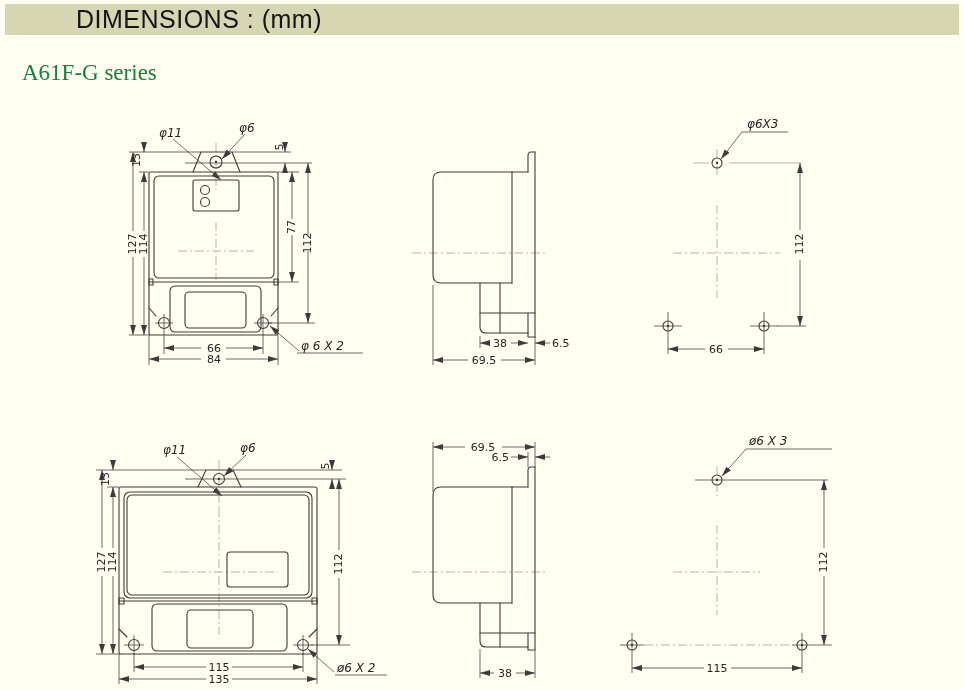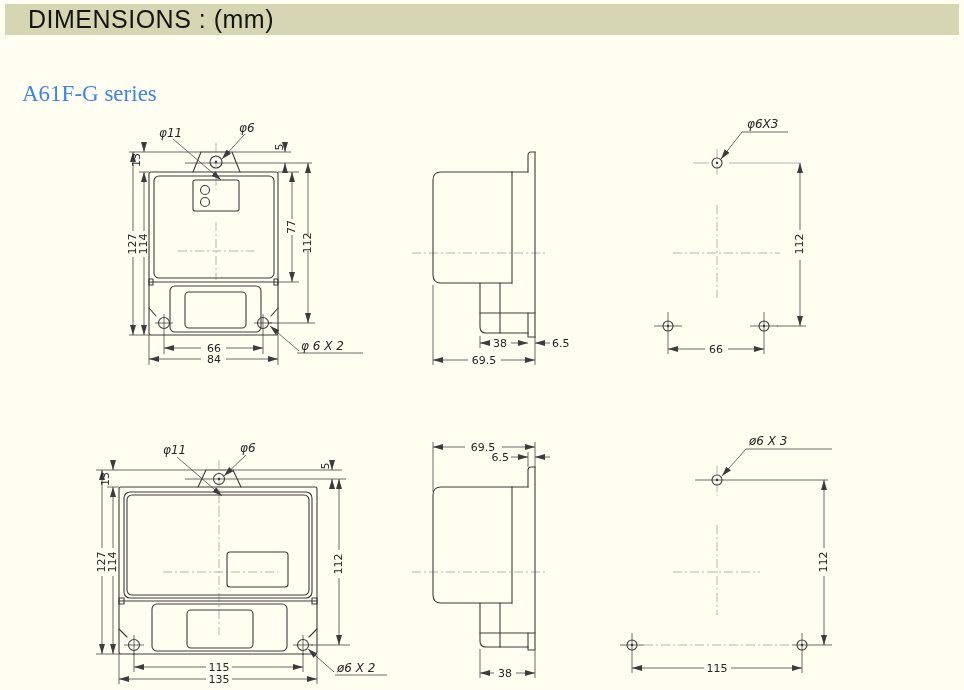--- a/index.html
+++ b/index.html
@@ -1,20 +1,20 @@
 <!DOCTYPE html>
 <html><head>
 <meta charset="utf-8">
 <style>
   html,body{margin:0;padding:0;}
   body{background:#fffef1;font-family:"Liberation Sans",sans-serif;}
   .page{position:relative;width:964px;height:690px;background:#fffef1;overflow:hidden;}
   .hdr{position:absolute;left:5px;top:4px;width:954px;height:31px;background:#d6d6b2;}
-  .hdr .t{font:400 25px "Liberation Sans",sans-serif;color:#141414;line-height:31px;padding-left:23px;letter-spacing:.5px;}
-  .series{position:absolute;font:400 23px "Liberation Serif",serif;color:#3b82f6;white-space:nowrap;margin-top:21px;}
+  .hdr .t{font:400 25px "Liberation Sans",sans-serif;color:#141414;line-height:31px;padding-left:23px;letter-spacing:.5px;margin-left:48px;}
+  .series{position:absolute;font:400 23px "Liberation Serif",serif;color:#15803d;white-space:nowrap;}
   .s-g{left:22px;top:60px;}
   .s-g1{left:20px;top:363px;}
   svg{position:absolute;overflow:visible;}
   .ol{fill:none;stroke:#3c3c3c;stroke-width:1.1;stroke-linejoin:round;stroke-linecap:round;}
   .th{fill:none;stroke:#3c3c3c;stroke-width:.75;}
   .cl{fill:none;stroke:#b4b4b4;stroke-width:1;stroke-dasharray:9 3 2 3;}
   .cs{fill:none;stroke:#b4b4b4;stroke-width:1;}
   .dot{fill:#3c3c3c;stroke:none;}
   text{font:11px "DejaVu Sans",sans-serif;fill:#262626;}
   text.lb{font:italic 12px "DejaVu Sans",sans-serif;}

